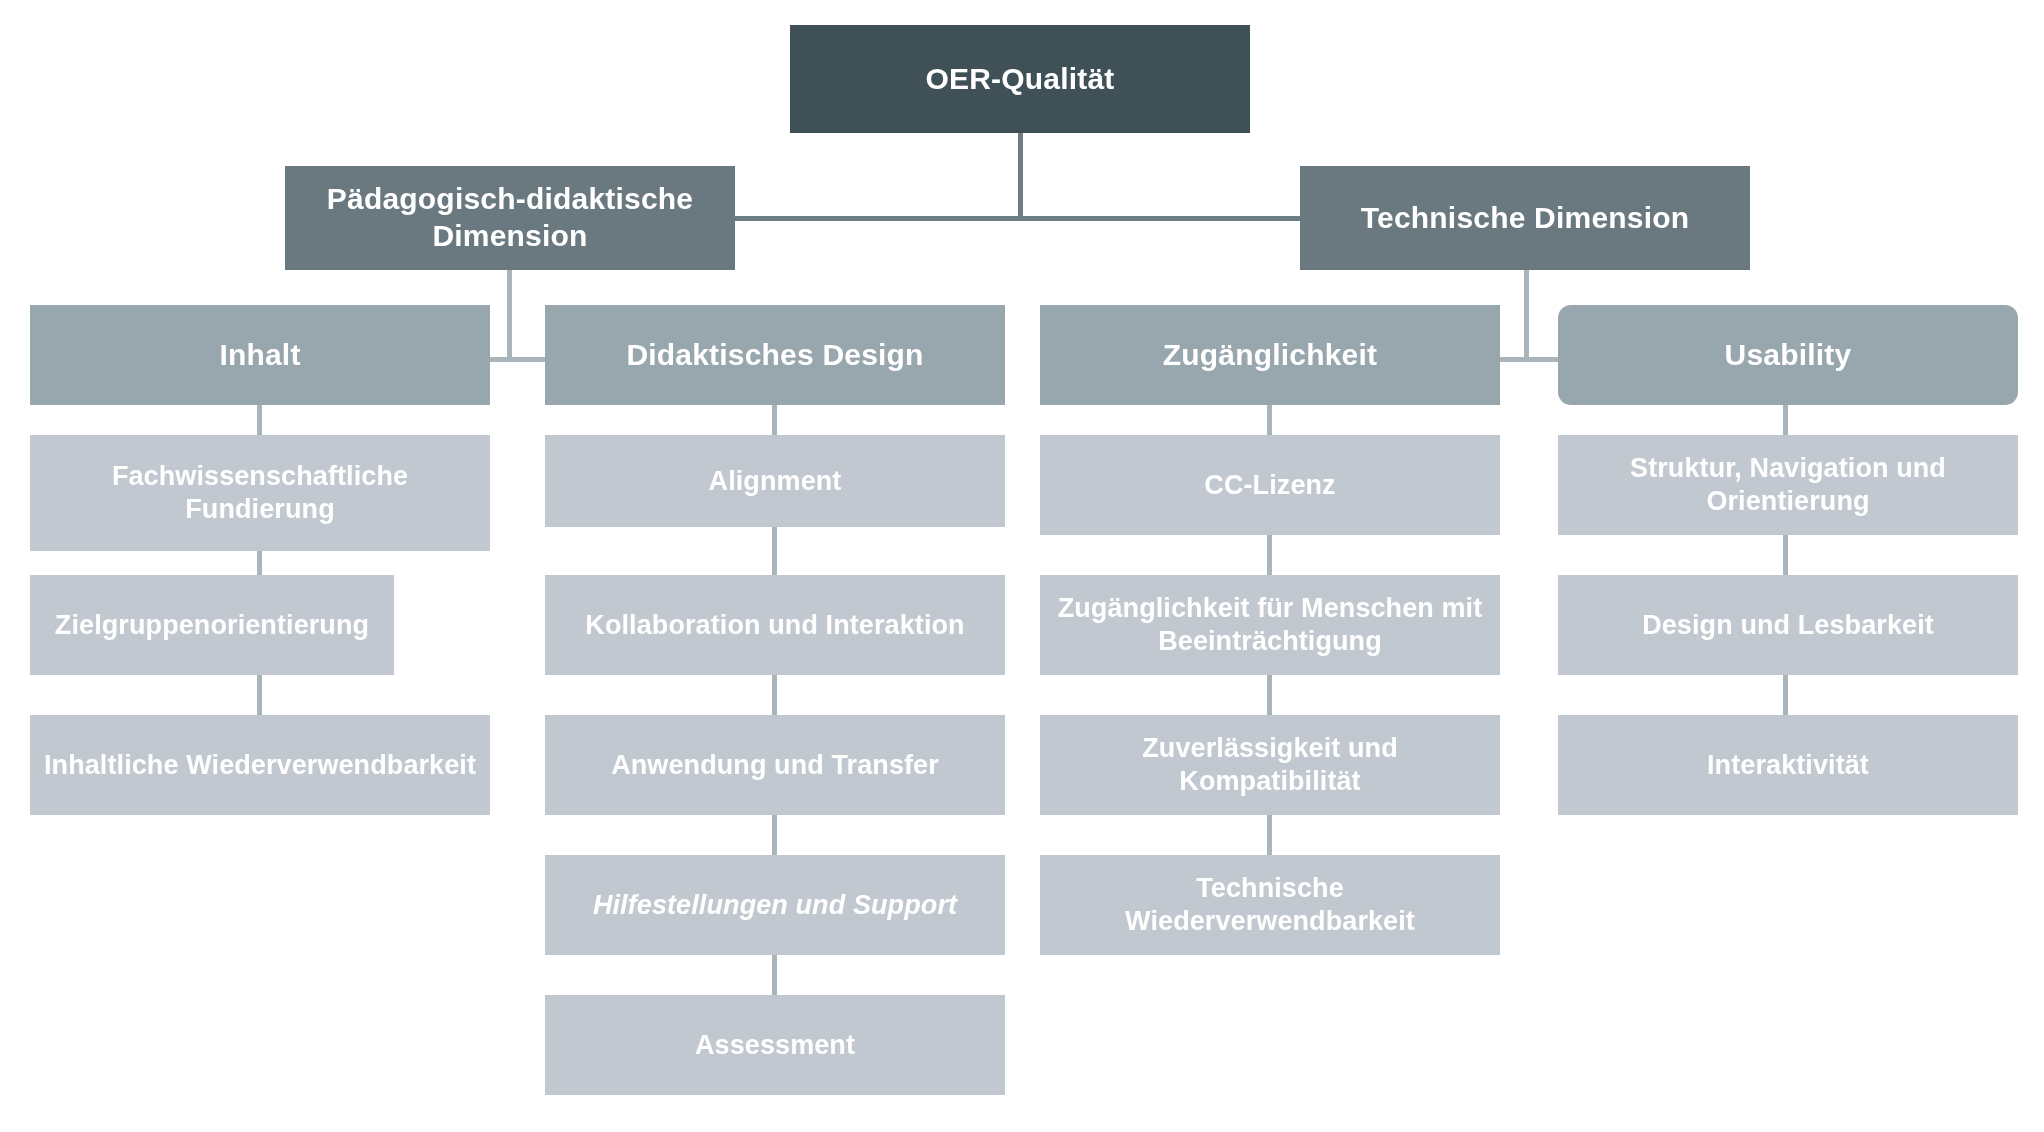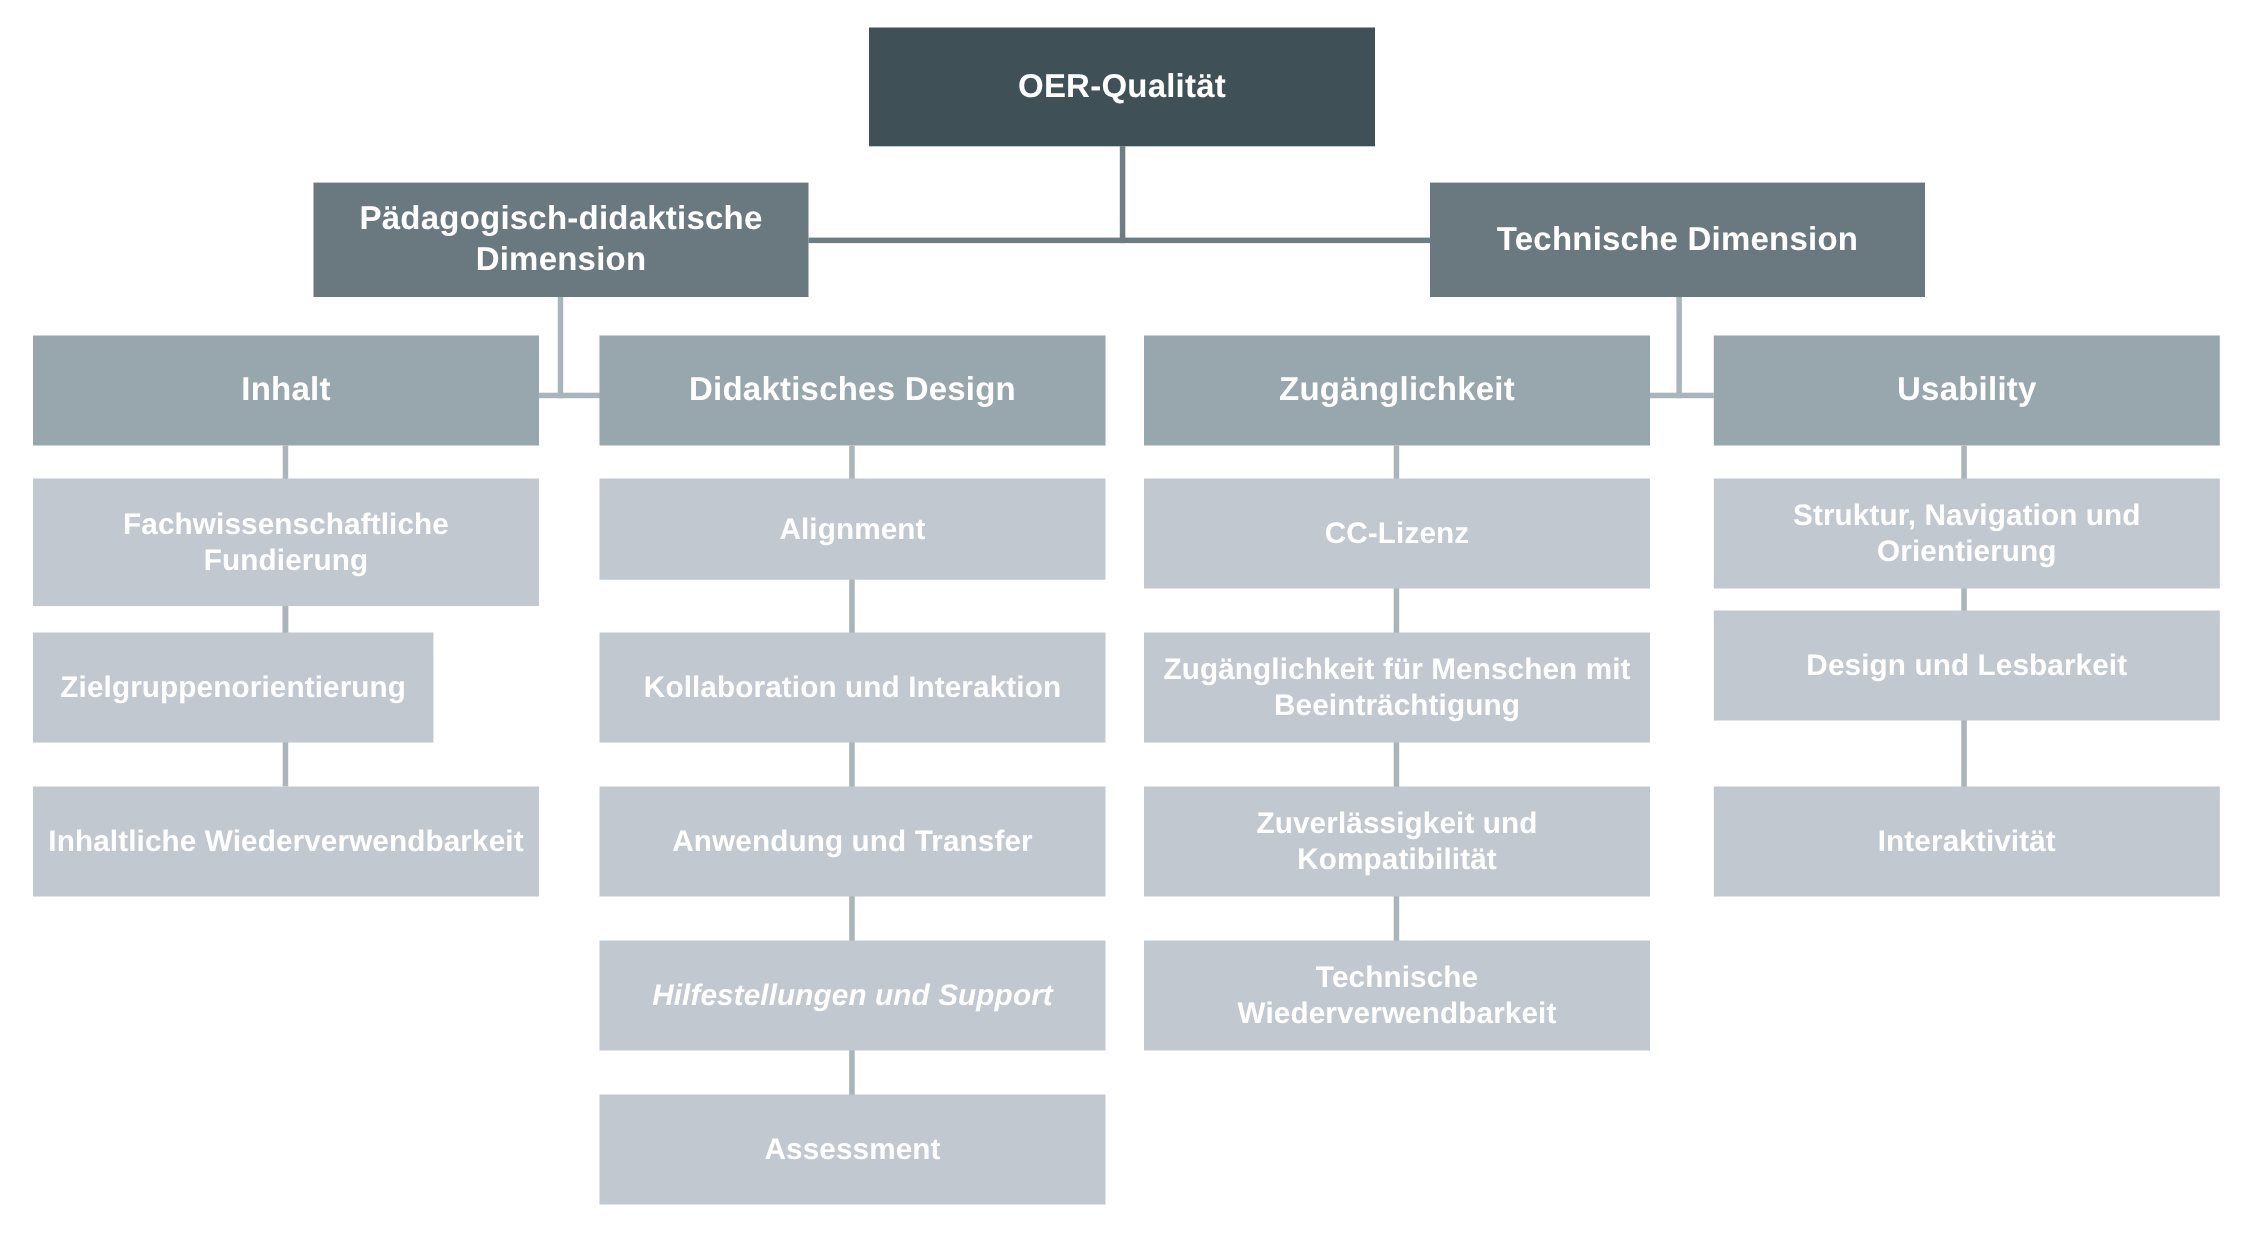--- a/index.html
+++ b/index.html
@@ -106,21 +106,21 @@
   </div>
 
   <div class="node lvl-cat" style="left:545px; top:305px; width:460px; height:100px;">
     <span>Didaktisches Design</span>
   </div>
 
   <div class="node lvl-cat" style="left:1040px; top:305px; width:460px; height:100px;">
     <span>Zugänglichkeit</span>
   </div>
 
-  <div class="node lvl-cat" style="left:1558px; top:305px; width:460px; height:100px;">
+  <div class="node lvl-cat" style="left:1558px; top:305px; width:460px; height:100px;border-radius:13px;">
     <span>Usability</span>
   </div>
 
   <div class="node lvl-leaf" style="left:30px; top:435px; width:460px; height:116px;">
     <span>Fachwissenschaftliche Fundierung</span>
   </div>
   <div class="node lvl-leaf" style="left:30px; top:575px; width:364px; height:100px;">
     <span>Zielgruppenorientierung</span>
   </div>
   <div class="node lvl-leaf" style="left:30px; top:715px; width:460px; height:100px;">
@@ -152,20 +152,20 @@
   <div class="node lvl-leaf" style="left:1040px; top:715px; width:460px; height:100px;">
     <span>Zuverlässigkeit und Kompatibilität</span>
   </div>
   <div class="node lvl-leaf" style="left:1040px; top:855px; width:460px; height:100px;">
     <span>Technische Wiederverwendbarkeit</span>
   </div>
 
   <div class="node lvl-leaf" style="left:1558px; top:435px; width:460px; height:100px;">
     <span>Struktur, Navigation und Orientierung</span>
   </div>
-  <div class="node lvl-leaf" style="left:1558px; top:555px; width:460px; height:100px;">
+  <div class="node lvl-leaf" style="left:1558px; top:575px; width:460px; height:100px;">
     <span>Design und Lesbarkeit</span>
   </div>
   <div class="node lvl-leaf" style="left:1558px; top:715px; width:460px; height:100px;">
     <span>Interaktivität</span>
   </div>
 
 </div>
 
 </body></html>

